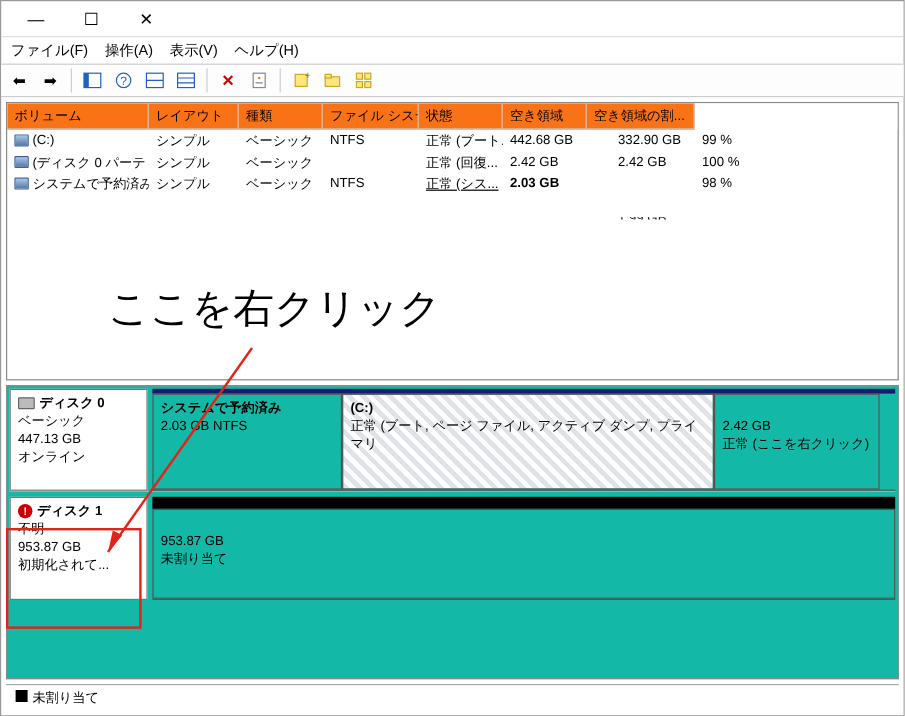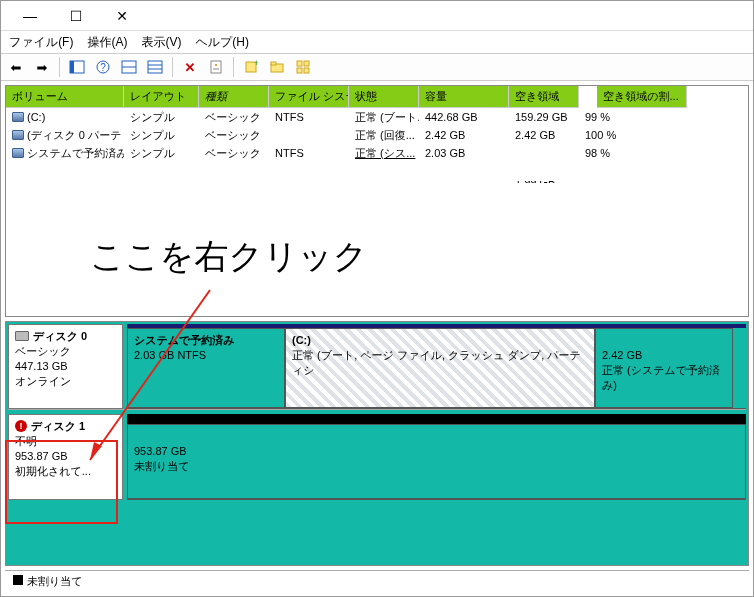--- a/index.html
+++ b/index.html
@@ -9,21 +9,21 @@
   .titlebar .title-text { font-size: 12px; flex: 1; display: flex; align-items: center; gap: 6px; }
   .win-controls { display: flex; height: 100%; }
   .win-controls div { width: 46px; height: 100%; display: flex; align-items: center; justify-content: center; font-size: 14px; }
   .menubar { height: 22px; display: flex; align-items: center; gap: 14px; padding: 0 8px; font-size: 12px; }
   .toolbar { height: 28px; border-top: 1px solid #ccc; border-bottom: 1px solid #ccc; display: flex; align-items: center; gap: 4px; padding: 0 4px; background: #fdfdfd; }
   .tb-btn { width: 22px; height: 22px; display: flex; align-items: center; justify-content: center; font-size: 13px; }
   .tb-sep { width: 1px; height: 20px; background: #ccc; margin: 0 2px; }
 
   .list-area { border: 1px solid #888; margin: 4px; height: 232px; display: flex; flex-direction: column; background: #fff; overflow: hidden; }
   .list-header { display: flex; height: 22px; background: #fff; }
-  .list-header .col { border-right: 1px solid #ccc; border-bottom: 1px solid #ccc; font-size: 11px; padding: 3px 6px; white-space: nowrap; overflow: hidden; background: #84cc16; }
+  .list-header .col { border-right: 1px solid #ccc; border-bottom: 1px solid #ccc; font-size: 11px; padding: 3px 6px; white-space: nowrap; overflow: hidden; background: #f97316; }
   .list-body { flex: 1; overflow: hidden; }
   .list-row { display: flex; height: 18px; font-size: 11px; }
   .list-row .cell { padding: 1px 6px; white-space: nowrap; overflow: hidden; display: flex; align-items: center; gap: 3px; }
   .vol-icon { width: 12px; height: 10px; background: linear-gradient(#a8c8e8,#5878a8); border: 1px solid #406090; border-radius: 1px; flex: 0 0 auto; }
 
   .graphical { margin: 0 4px 4px 4px; border: 1px solid #888; flex: 1; display: flex; flex-direction: column; background: #14b8a6; overflow: hidden; }
   .disk-row { display: flex; border-bottom: 1px solid #aaa; min-height: 86px; margin: 2px; }
   .disk-label { width: 115px; border: 1px solid #777; margin-right: 4px; padding: 4px 6px; font-size: 11px; line-height: 1.35; background: #fff; }
   .disk-label .disk-title { font-weight: bold; display: flex; align-items: center; gap: 4px; }
   .disk-parts { flex: 1; display: flex; border-top: 4px solid #191970; border-bottom: 1px solid #555; }
@@ -118,39 +118,38 @@
           <rect x="1" y="8" width="5" height="5" fill="#ffe680" stroke="#cca820"></rect>
           <rect x="8" y="8" width="5" height="5" fill="#ffe680" stroke="#cca820"></rect>
         </svg>
       </div>
   </div>
 
   <div class="list-area">
     <div class="list-header" id="list-header">
         <div class="col" style="width: 118px;">ボリューム</div>
         <div class="col" style="width: 75px;">レイアウト</div>
-        <div class="col" style="width: 70px; font-style: italic;">種類</div>
+        <div class="col" style="width: 70px;">種類</div>
         <div class="col" style="width: 80px;">ファイル システム</div>
         <div class="col" style="width: 70px;">状態</div>
-        <div class="col" style="width: 90px;">容量</div>
         <div class="col" style="width: 70px;">空き領域</div>
-        <div class="col" style="width: 90px; margin-left: 18px;">空き領域の割...</div>
+        <div class="col" style="width: 90px;">空き領域の割...</div>
       </div>
     <div class="list-body" id="list-body">
         <div class="list-row">
           <div class="cell" style="width: 118px;">
             <span class="vol-icon"></span>
             <span>(C:)</span>
           </div>
           <div class="cell" style="width: 75px;">シンプル</div>
           <div class="cell" style="width: 70px;">ベーシック</div>
           <div class="cell" style="width: 80px;">NTFS</div>
           <div class="cell" style="width: 70px;">正常 (ブート...</div>
           <div class="cell" style="width: 90px;">442.68 GB</div>
-          <div class="cell" style="width: 70px;">159.29 GB</div>
+          <div class="cell" style="width: 70px;">332.90 GB</div>
           <div class="cell" style="width: 90px;">99 %</div>
         </div>
         <div class="list-row">
           <div class="cell" style="width: 118px;">
             <span class="vol-icon"></span>
             <span>(ディスク 0 パーティシ...</span>
           </div>
           <div class="cell" style="width: 75px;">シンプル</div>
           <div class="cell" style="width: 70px;">ベーシック</div>
           <div class="cell" style="width: 80px;"></div>
@@ -161,21 +160,21 @@
         </div>
         <div class="list-row">
           <div class="cell" style="width: 118px;">
             <span class="vol-icon"></span>
             <span>システムで予約済み</span>
           </div>
           <div class="cell" style="width: 75px;">シンプル</div>
           <div class="cell" style="width: 70px;">ベーシック</div>
           <div class="cell" style="width: 80px;">NTFS</div>
           <div class="cell" style="width: 70px; text-decoration: underline;">正常 (シス...</div>
-          <div class="cell" style="width: 90px;">2.03 GB</div>
+          <div class="cell" style="width: 90px; font-weight: bold;">2.03 GB</div>
           <div class="cell" style="width: 70px; margin-top: 37px;">1.99 GB</div>
           <div class="cell" style="width: 90px;">98 %</div>
         </div>
       </div>
   </div>
 
   <div class="graphical">
 
     <div class="disk-row">
       <div class="disk-label">
@@ -187,26 +186,26 @@
         <div>447.13 GB</div>
         <div>オンライン</div>
       </div>
       <div class="disk-parts" id="disk0-parts">
           <div class="part" style="width: 158px;">
             <div style="font-weight: bold;">システムで予約済み</div>
             <div>2.03 GB NTFS</div>
           </div>
           <div class="part hatched" style="width: 310px;">
             <div style="font-weight: bold;">(C:)</div>
-            <div>正常 (ブート, ページ ファイル, クラッシュ ダンプ, パーティシ</div>
+            <div>正常 (ブート, ページ ファイル, アクティブ ダンプ, プライマリ</div>
           </div>
           <div class="part" style="width: 138px;">
             <div style="font-weight: bold;">&nbsp;</div>
             <div>2.42 GB</div>
-            <div>正常 (システムで予約済み)</div>
+            <div>正常 (ここを右クリック)</div>
           </div>
         </div>
     </div>
 
     <div class="disk-row" style="border-bottom:none">
       <div class="disk-label">
         <div class="disk-title">
             <span class="disk-error-icon">!</span>
             <span>ディスク 1</span>
           </div>

